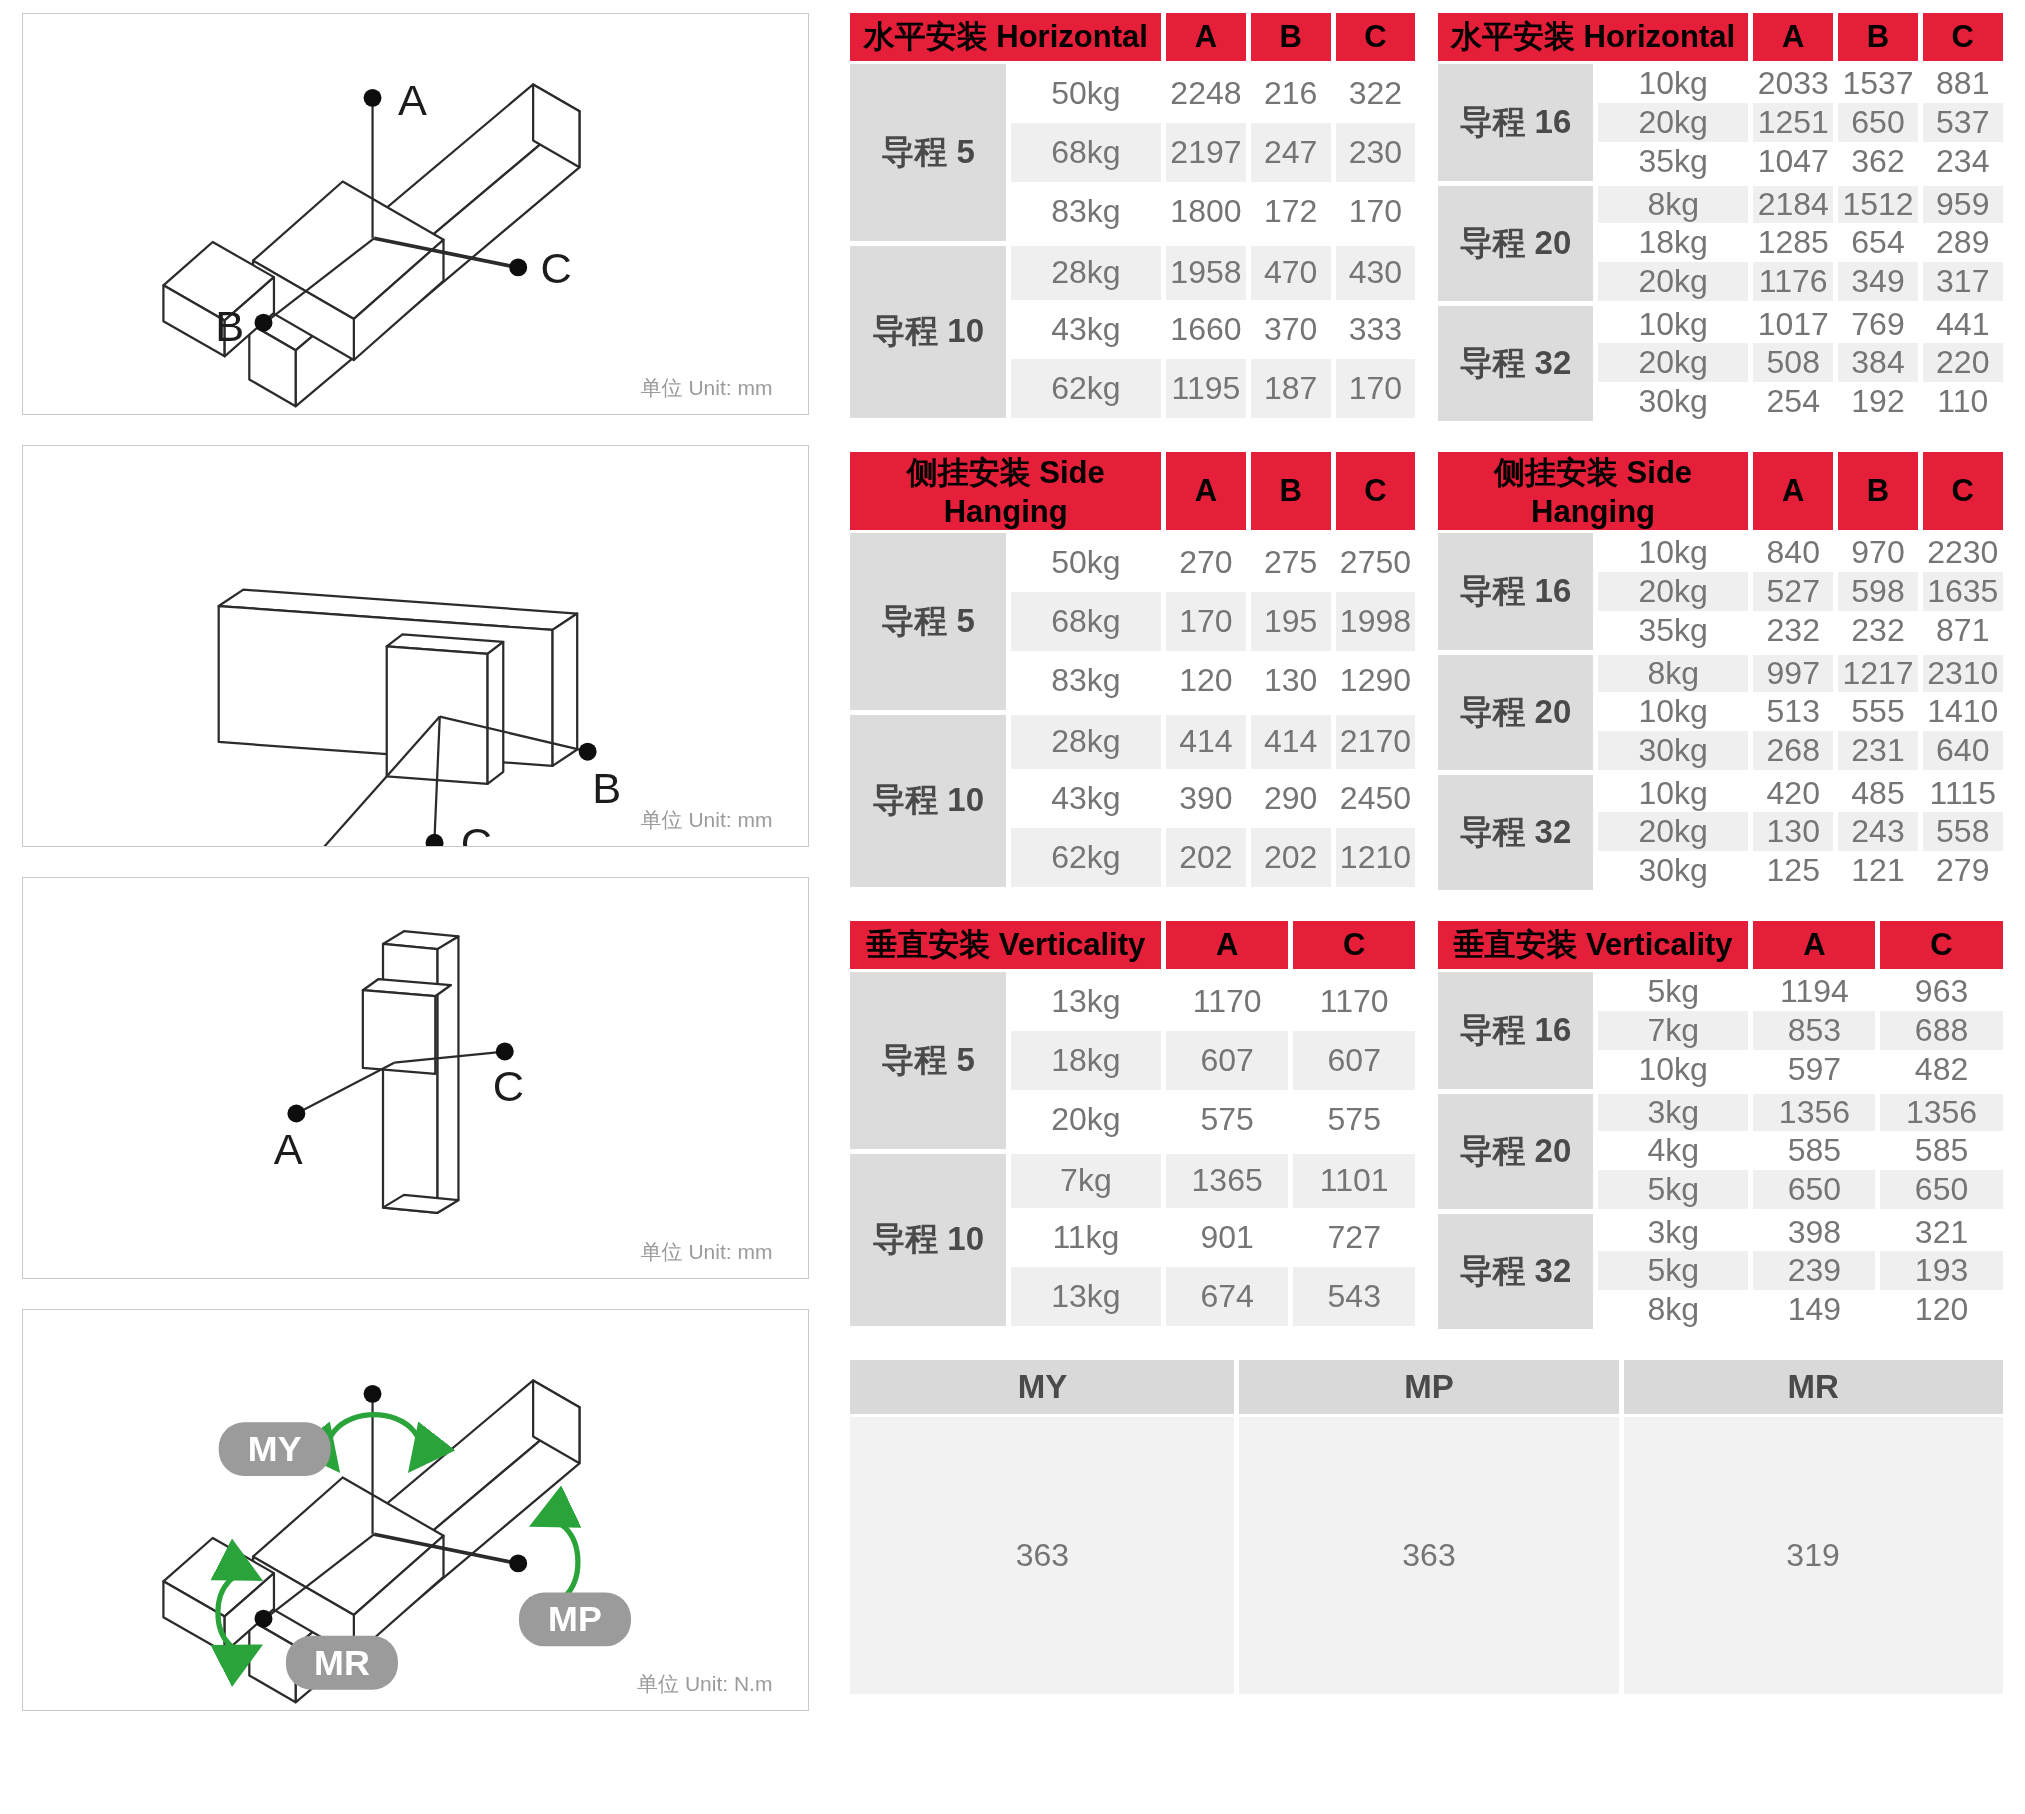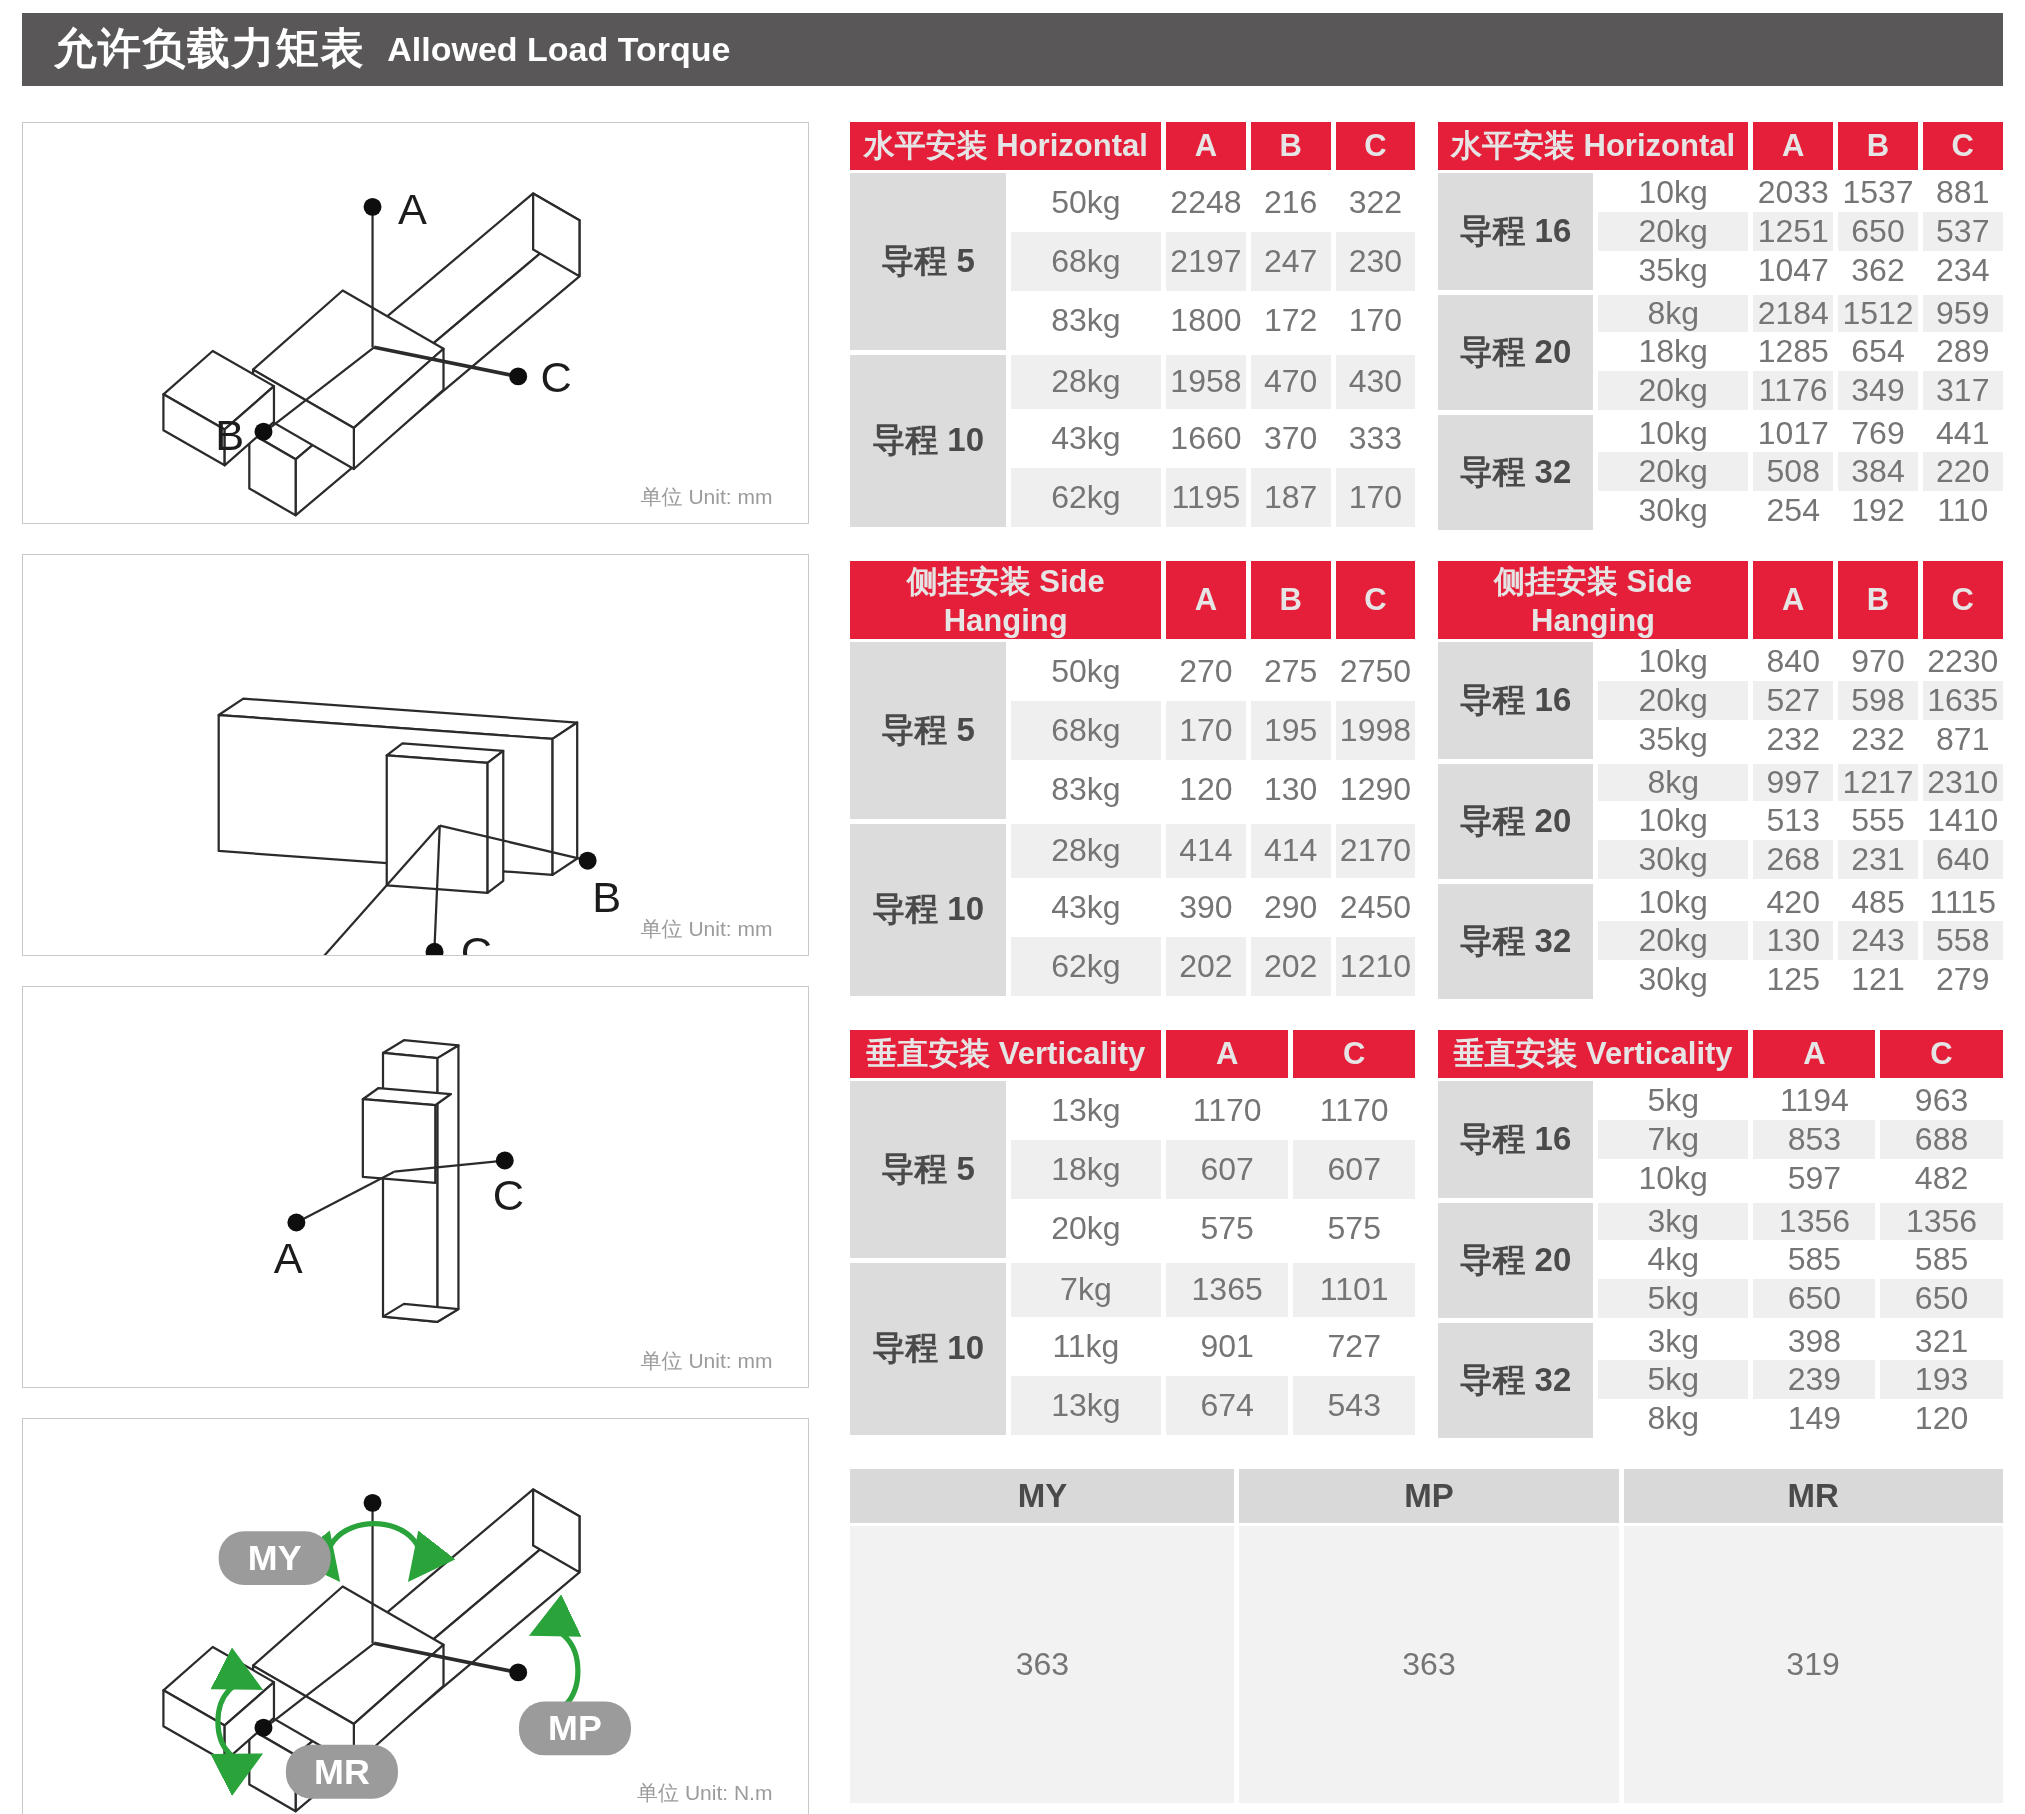--- a/index.html
+++ b/index.html
@@ -31,21 +31,21 @@
   .pill{fill:var(--pill);}
   .pill-t{font-size:48px; font-weight:bold; fill:#fff; text-anchor:middle;}
   .garc{stroke:var(--green); stroke-width:7; fill:none;}
 
   
   .col-tables{display:grid; grid-template-columns:1fr 1fr; column-gap:22.4px; row-gap:31px; align-content:start;}
   .islot{grid-column:1 / -1;}
 
   table{width:100%; border-collapse:separate; border-spacing:0; table-layout:fixed;}
   .dt thead tr{height:51px;}
-  .dt th{background:var(--red); color:#e5e5e5; font-weight:bold; font-size:31px; vertical-align:middle; border-bottom:3.7px solid #fff;}
+  .dt th{background:var(--red); color:#000000; font-weight:bold; font-size:31px; vertical-align:middle; border-bottom:3.7px solid #fff;}
   .dt th.vh{border-left:5.2px solid #fff;}
   .dt td{text-align:center; vertical-align:middle; font-size:32px; color:var(--vtext); background:#fff;}
   .dt td.kg, .dt td.data{border-left:5.2px solid #fff;}
   .dt td.lead{background:var(--lead); color:var(--ltext); font-weight:bold; font-size:33px;}
   .dt tr.alt td.kg, .dt tr.alt td.data{background:var(--alt);}
   .dt tr.gsep td{border-top:5.2px solid #fff;}
   .rows6 tbody tr{height:59px;}
   .rows9 tbody tr{height:39px;}
 
   .inertia tr.ir1{height:49px;}
@@ -53,24 +53,20 @@
   .inertia td{text-align:center; vertical-align:middle;}
   .inertia td.ih{background:var(--ihead); color:var(--ltext); font-weight:bold; font-size:33px; height:57px; border-bottom:3px solid #fff;}
   .inertia td.iv{background:var(--ibody); color:var(--vtext); font-size:32px; height:277px;}
   .inertia td.sep{border-left:5.2px solid #fff;}
 </style>
 </head>
 <body>
 
 <div class="page">
 
-  <div class="titlebar">
-    <span class="t-zh">允许负载力矩表</span>
-    <span class="t-en">Allowed Load Torque</span>
-  </div>
 
   <div class="content">
 
     <div class="col-diagrams">
 
       <figure class="dbox">
         <svg viewBox="0 0 1051 535">
           <g>
             <polygon class="iso" points="683,94 745,130 365,450 303,414"></polygon>
             <polygon class="iso" points="745,130 745,205 365,525 365,450"></polygon>

